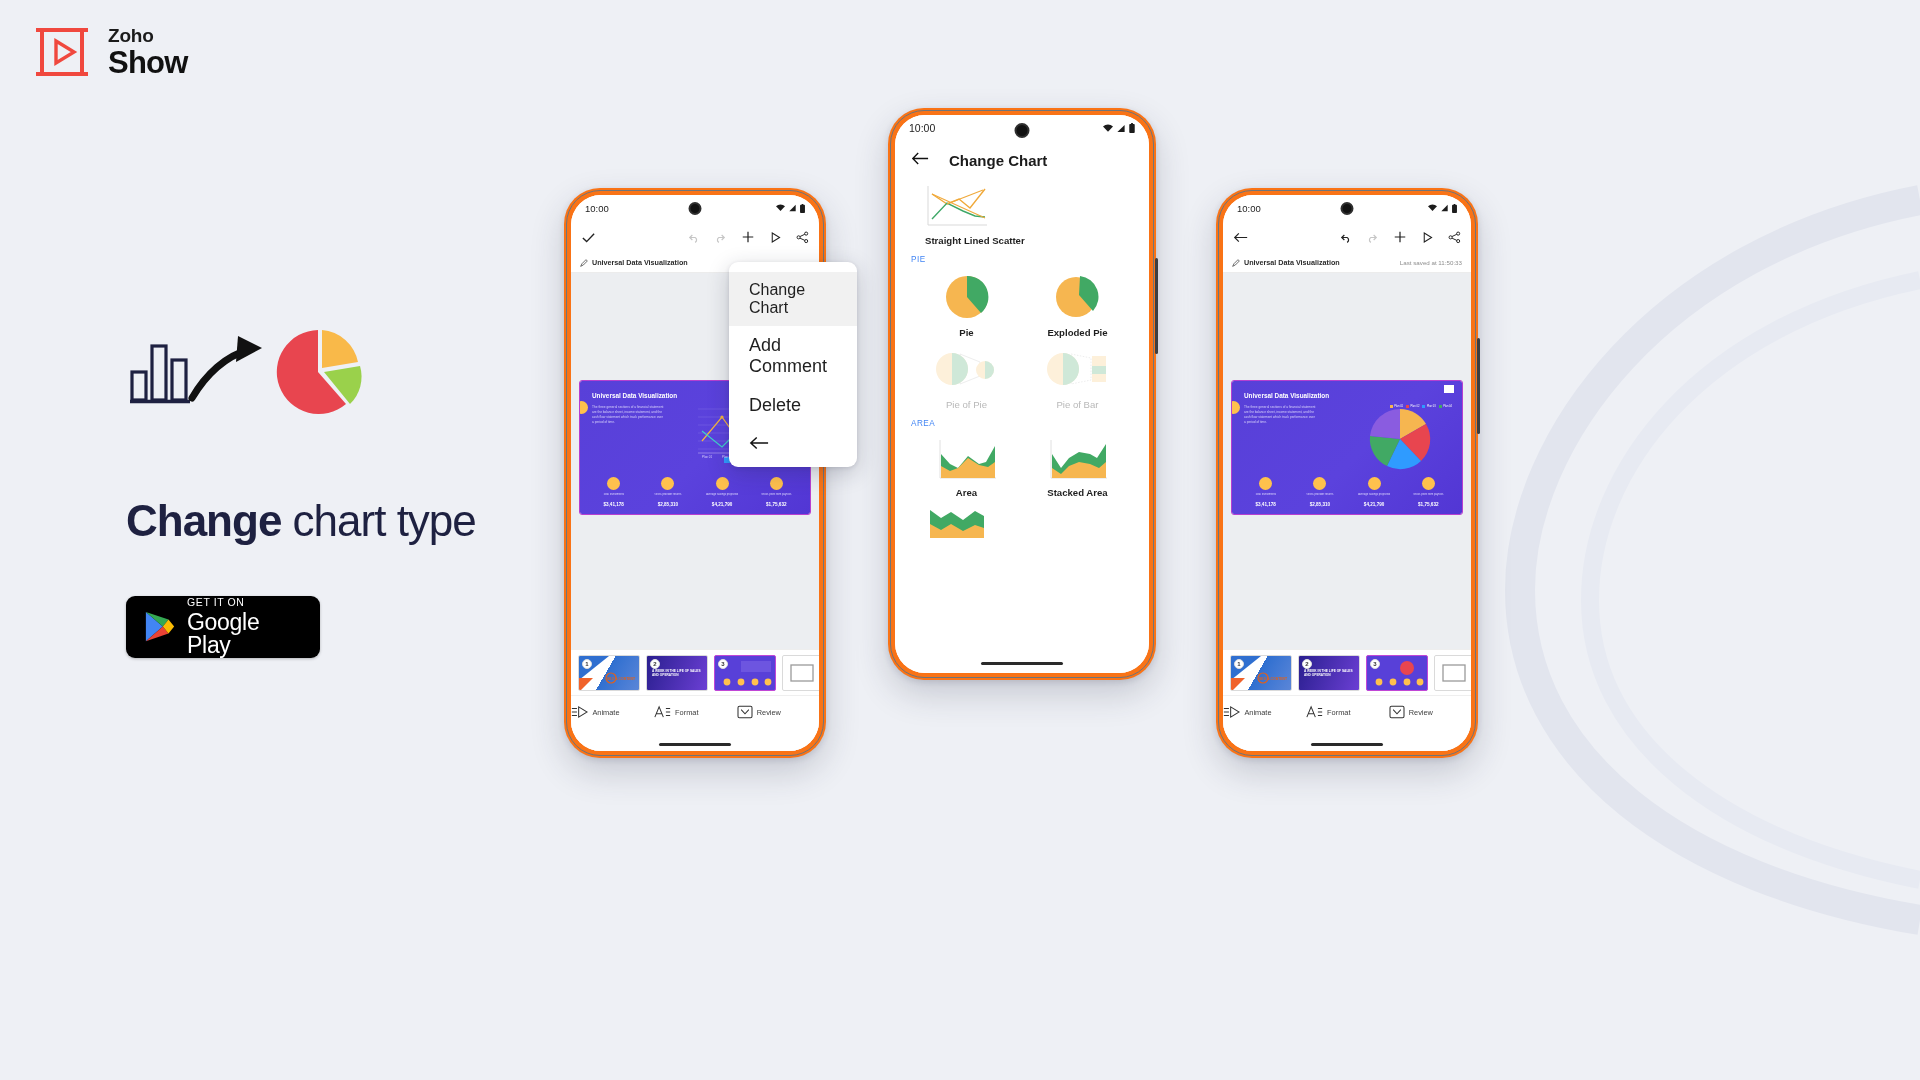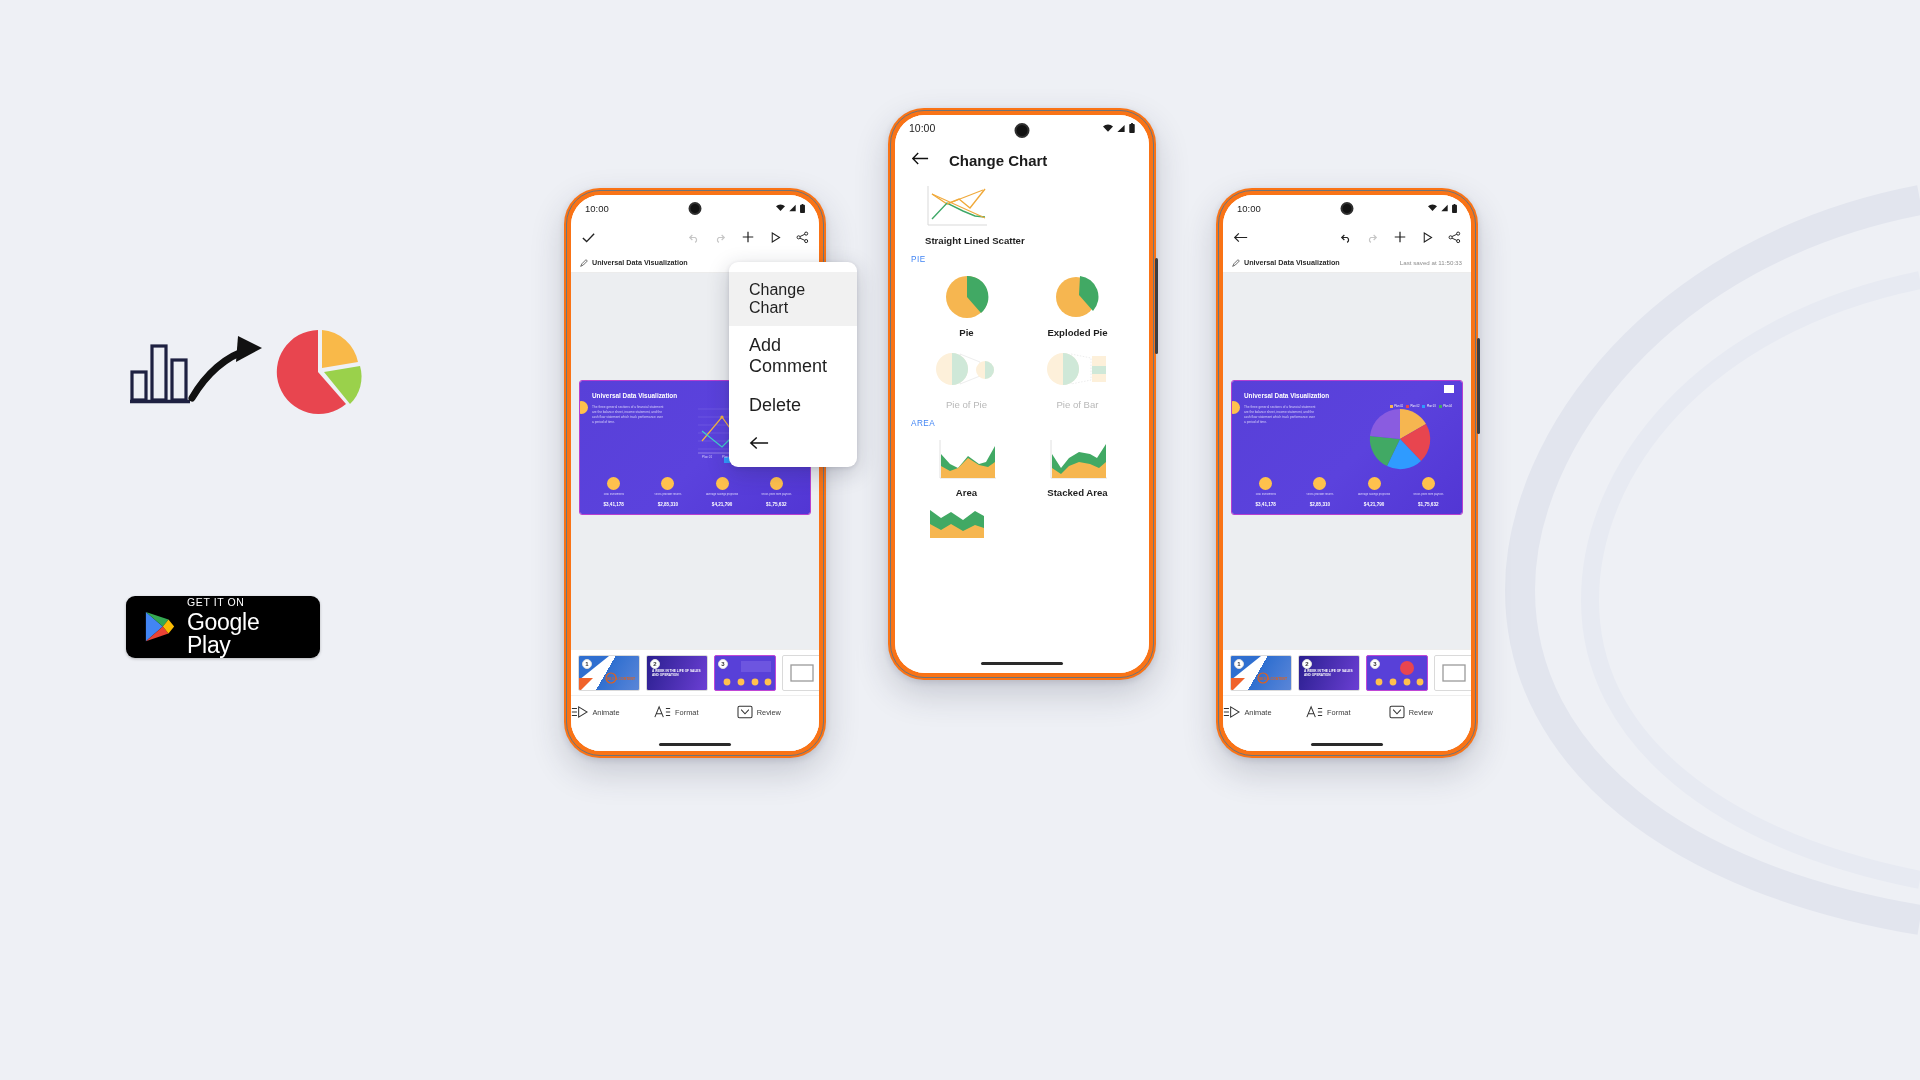--- a/index.html
+++ b/index.html
@@ -176,20 +176,35 @@
 </head>
 <body>
 
 <div class="stage">
 
   <svg class="swoosh" viewBox="0 0 1100 800">
     <path d="M1100 60 C 840 110, 700 300, 700 450 C 700 620, 860 740, 1100 780" fill="none" stroke="#e2e5ee" stroke-width="30"></path>
     <path d="M1100 140 C 880 185, 770 330, 770 460 C 770 600, 900 700, 1100 740" fill="none" stroke="#e7eaf2" stroke-width="18"></path>
   </svg>
 
+  <div class="logo">
+    <div class="logo-mark">
+      <svg width="60" height="56" viewBox="0 0 60 56">
+        <rect x="6" y="4" width="4" height="48" fill="#f0483e"></rect>
+        <rect x="46" y="4" width="4" height="48" fill="#f0483e"></rect>
+        <rect x="2" y="4" width="52" height="4" fill="#f0483e"></rect>
+        <rect x="2" y="48" width="52" height="4" fill="#f0483e"></rect>
+        <polygon points="22,17 40,28 22,39" fill="none" stroke="#f0483e" stroke-width="3.4"></polygon>
+      </svg>
+    </div>
+    <div class="logo-text">
+      <div class="logo-zoho">Zoho</div>
+      <div class="logo-show">Show</div>
+    </div>
+  </div>
 
   <div class="hero-icons">
     <svg width="240" height="110" viewBox="0 0 240 110">
 
       <g fill="none" stroke="#1e2141" stroke-width="3.2">
         <rect x="2" y="52" width="14" height="28"></rect>
         <rect x="22" y="26" width="14" height="54"></rect>
         <rect x="42" y="40" width="14" height="40"></rect>
         <line x1="-1" y1="81.5" x2="60" y2="81.5" stroke-width="3.6"></line>
       </g>
@@ -200,20 +215,23 @@
       </g>
 
       <g transform="translate(146,8)">
         <path d="M42 44 L42 2 A42 42 0 1 0 70 76 Z" fill="#e8454f"></path>
         <path d="M46 40 L46 2 A40 40 0 0 1 82 34 Z" fill="#f9b949"></path>
         <path d="M48 44 L84 38 A38 38 0 0 1 74 76 Z" fill="#9ad14b"></path>
       </g>
     </svg>
   </div>
 
+  <div class="hero-title">
+    <b>Change</b><span> chart type</span>
+  </div>
 
   <div class="play-badge">
     <svg width="34" height="36" viewBox="0 0 34 36">
       <polygon points="2,2 20,17.5 2,33" fill="#4285f4"></polygon>
       <polygon points="2,2 26,10 20,17.5" fill="#34a853"></polygon>
       <polygon points="20,17.5 26,25 2,33" fill="#ea4335"></polygon>
       <polygon points="20,17.5 26,10 32,17.5 26,25" fill="#fbbc04"></polygon>
     </svg>
     <div class="gp-text">
       <div class="gp-small">GET IT ON</div>

